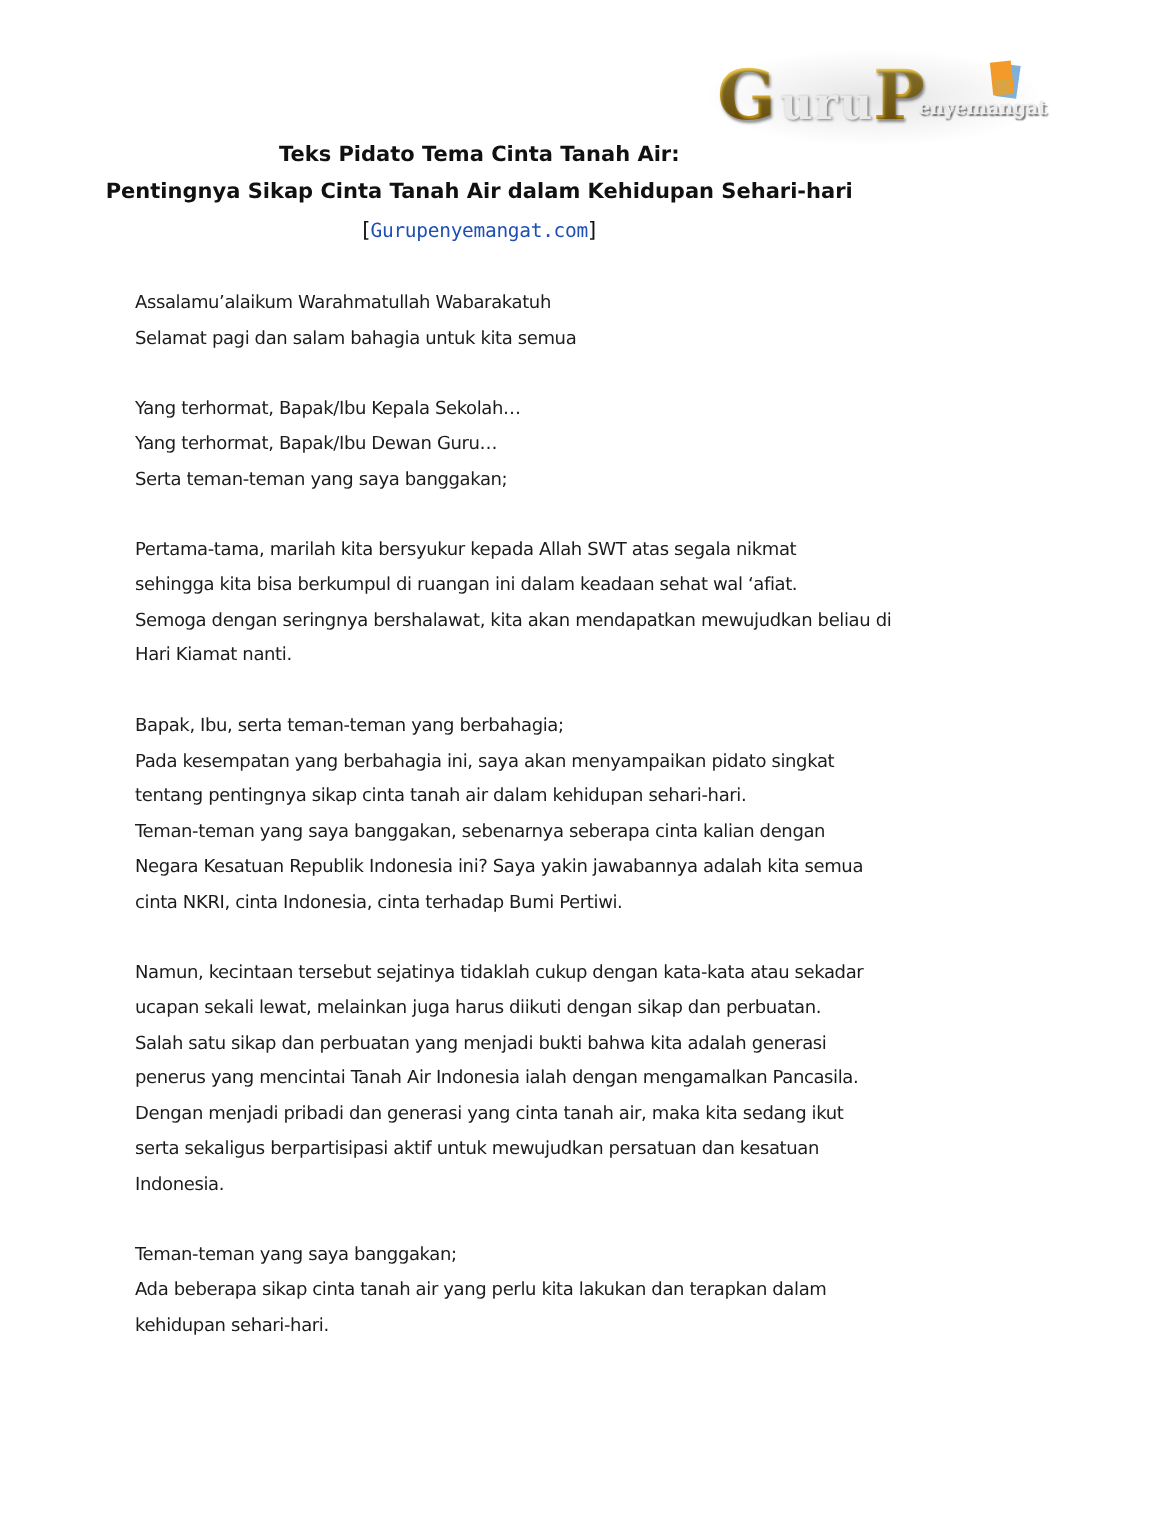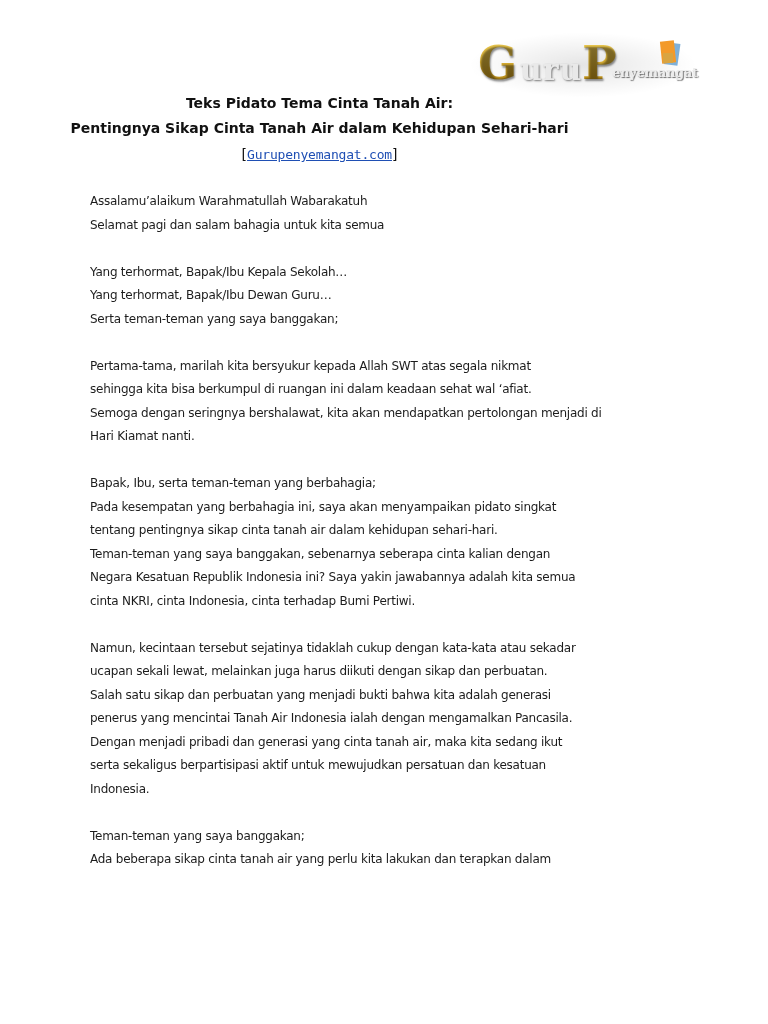--- a/index.html
+++ b/index.html
@@ -21,21 +21,21 @@
   .logo .book { position: absolute; left: 180px; top: 5px; width: 22px; height: 26px; }
   .logo .book .b1 { position: absolute; left: 7px; top: 2px; width: 14px; height: 22px; background: #7fb0d8; transform: rotate(8deg); }
   .logo .book .b2 { position: absolute; left: 3px; top: 0; width: 14px; height: 22px; background: #f39a2a; transform: rotate(-6deg); }
   .logo .book .b3 { position: absolute; left: 5px; top: 12px; width: 10px; height: 10px; background: #d9a441; }
 
   .title { position: absolute; left: 0; width: 639px; text-align: center;
            font-family: "DejaVu Sans", sans-serif; font-weight: bold; font-size: 14px; color: #111; }
   .t1 { top: 95px; }
   .t2 { top: 120px; }
   .t3 { top: 146px; font-weight: normal; font-size: 14px; }
-  .t3 a { color: #1f4fb4; text-decoration: underline; font-family: "DejaVu Sans Mono", monospace; font-size: 13px; letter-spacing: -0.2px; }
+  .t3 a { color: #1f4fb4; font-family: "DejaVu Sans Mono", monospace; font-size: 13px; letter-spacing: -0.2px; }
 
   .body-text { position: absolute; left: 90px; top: 190px; width: 610px;
                font-family: "DejaVu Sans", sans-serif; font-size: 12px; line-height: 23.5px; color: #1c1c1c; letter-spacing: -0.25px; }
   .para { margin: 0 0 23.5px 0; }
   .line { display: block; white-space: nowrap; }
 </style>
 </head>
 <body>
 
 <div class="logo">
@@ -63,21 +63,21 @@
     <span class="line">Selamat pagi dan salam bahagia untuk kita semua</span>
   </div>
   <div class="para">
     <span class="line">Yang terhormat, Bapak/Ibu Kepala Sekolah…</span>
     <span class="line">Yang terhormat, Bapak/Ibu Dewan Guru…</span>
     <span class="line">Serta teman-teman yang saya banggakan;</span>
   </div>
   <div class="para">
     <span class="line">Pertama-tama, marilah kita bersyukur kepada Allah SWT atas segala nikmat</span>
     <span class="line">sehingga kita bisa berkumpul di ruangan ini dalam keadaan sehat wal ‘afiat.</span>
-    <span class="line">Semoga dengan seringnya bershalawat, kita akan mendapatkan pertolongan menjadi di</span>
+    <span class="line">Semoga dengan seringnya bershalawat, kita akan mendapatkan mewujudkan beliau di</span>
     <span class="line">Hari Kiamat nanti.</span>
   </div>
   <div class="para">
     <span class="line">Bapak, Ibu, serta teman-teman yang berbahagia;</span>
     <span class="line">Pada kesempatan yang berbahagia ini, saya akan menyampaikan pidato singkat</span>
     <span class="line">tentang pentingnya sikap cinta tanah air dalam kehidupan sehari-hari.</span>
     <span class="line">Teman-teman yang saya banggakan, sebenarnya seberapa cinta kalian dengan</span>
     <span class="line">Negara Kesatuan Republik Indonesia ini? Saya yakin jawabannya adalah kita semua</span>
     <span class="line">cinta NKRI, cinta Indonesia, cinta terhadap Bumi Pertiwi.</span>
   </div>
@@ -86,14 +86,15 @@
     <span class="line">ucapan sekali lewat, melainkan juga harus diikuti dengan sikap dan perbuatan.</span>
     <span class="line">Salah satu sikap dan perbuatan yang menjadi bukti bahwa kita adalah generasi</span>
     <span class="line">penerus yang mencintai Tanah Air Indonesia ialah dengan mengamalkan Pancasila.</span>
     <span class="line">Dengan menjadi pribadi dan generasi yang cinta tanah air, maka kita sedang ikut</span>
     <span class="line">serta sekaligus berpartisipasi aktif untuk mewujudkan persatuan dan kesatuan</span>
     <span class="line">Indonesia.</span>
   </div>
   <div class="para">
     <span class="line">Teman-teman yang saya banggakan;</span>
     <span class="line">Ada beberapa sikap cinta tanah air yang perlu kita lakukan dan terapkan dalam</span>
+    <span class="line">kehidupan sehari-hari.</span>
   </div>
 </div>
 
 </body></html>

